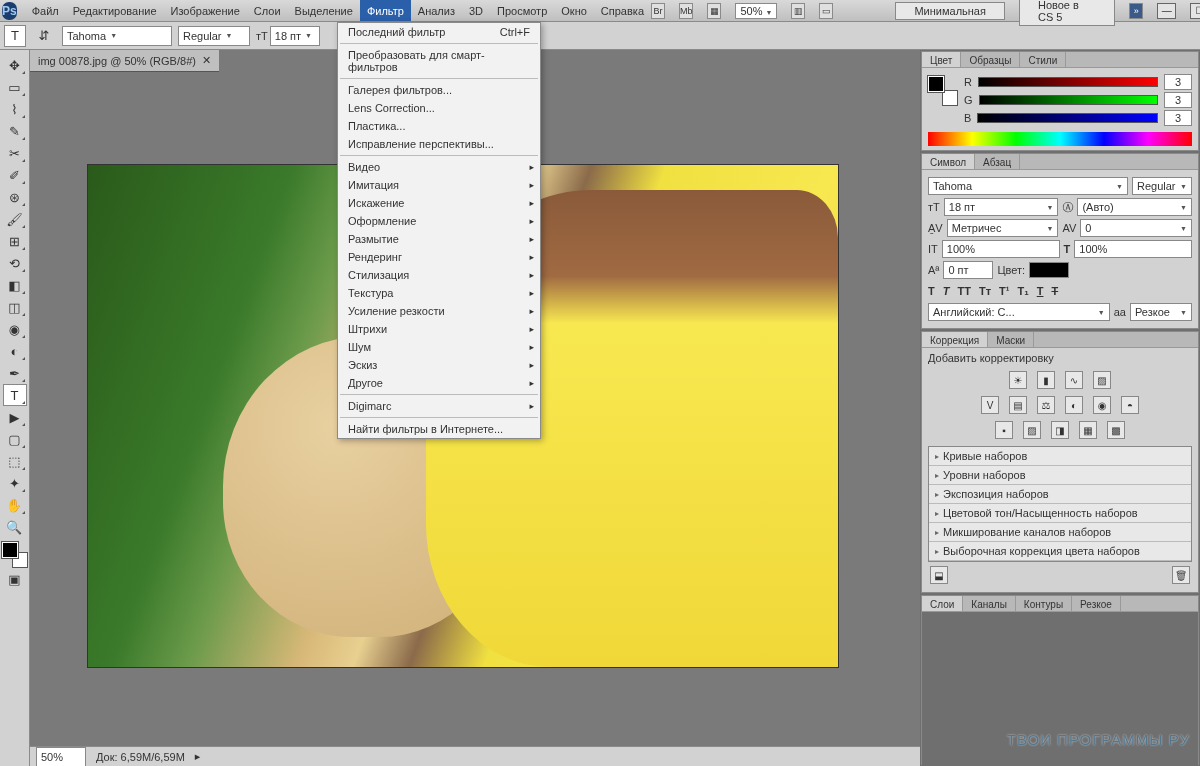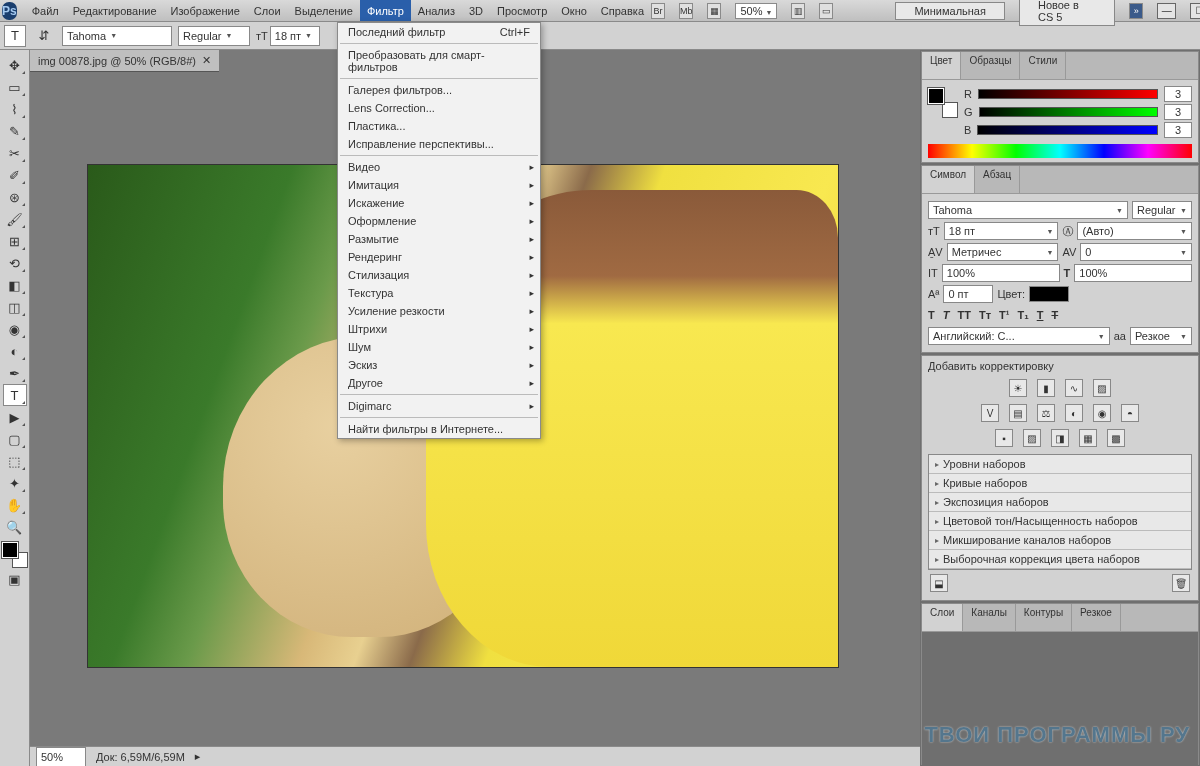--- a/index.html
+++ b/index.html
@@ -33,40 +33,40 @@
 .photo::before{content:"";position:absolute;left:18%;top:34%;width:38%;height:60%;background:radial-gradient(circle at 40% 30%,#e8d0a0,#d0b078);border-radius:50% 50% 45% 45%}
 .photo::after{content:"";position:absolute;right:0;top:5%;width:55%;height:95%;background:linear-gradient(180deg,#8a5a3a 0%,#a06a42 18%,#f8e850 28%,#f0d838 100%);border-radius:40% 10% 0 30%}
 .statusbar{position:absolute;bottom:0;left:0;right:0;height:20px;background:#d2d2d2;border-top:1px solid #8a8a8a;display:flex;align-items:center;padding:0 6px;gap:10px;font-size:10px}
 .panels{position:absolute;top:50px;right:0;width:280px;bottom:0;background:#6f6f6f;display:flex;flex-direction:column}
 .dropdown{position:absolute;top:22px;left:337px;width:204px;background:#f2f2f2;border:1px solid #8a8a8a;box-shadow:2px 2px 6px rgba(0,0,0,.3);z-index:100}
 .dd-item{padding:3px 10px;display:flex;justify-content:space-between;align-items:center;position:relative}
 .dd-item.disabled{color:#9a9a9a}
 .dd-sep{height:1px;background:#bbb;margin:2px 2px}
 .dd-sub::after{content:"▸";position:absolute;right:6px;font-size:9px}
 .panel{background:#d2d2d2;border:1px solid #8a8a8a;margin:1px}
-.panel-tabs{display:flex;background:#b8b8b8;height:28px;border-bottom:1px solid #999}
+.panel-tabs{display:flex;background:#b8b8b8;height:16px;border-bottom:1px solid #999}
 .ptab{padding:3px 8px;font-size:10px;border-right:1px solid #999}
 .ptab.active{background:#d2d2d2}
 .panel-body{padding:4px 6px;font-size:10px}
 .color-row{display:flex;align-items:center;gap:6px;margin:2px 0}
 .cslider{flex:1;height:10px;border:1px solid #555}
 .cslider.r{background:linear-gradient(90deg,#000,#f00)}
 .cslider.g{background:linear-gradient(90deg,#000,#0f0)}
 .cslider.b{background:linear-gradient(90deg,#000,#00f)}
 .cval{width:28px;border:1px solid #888;background:#fff;text-align:center;padding:1px}
 .spectrum{height:14px;background:linear-gradient(90deg,red,yellow,lime,cyan,blue,magenta,red);margin-top:4px}
 .char-row{display:flex;gap:4px;align-items:center;margin:3px 0}
 .char-field{border:1px solid #888;background:#fff;padding:2px 4px;flex:1;display:flex;justify-content:space-between;align-items:center}
 .char-icons{display:flex;gap:8px;margin-top:6px;font-size:11px;font-weight:bold}
 .adj-icons{display:flex;justify-content:center;gap:10px;margin:7px 0}
 .adj-icon{width:18px;height:18px;border:1px solid #888;background:#e8e8e8;font-size:10px;display:flex;align-items:center;justify-content:center}
 .preset-list{border:1px solid #888;background:#e8e8e8;max-height:140px;overflow:auto}
 .preset-item{padding:3px 6px;border-bottom:1px solid #bbb;display:flex;align-items:center;gap:4px}
 .preset-item::before{content:"▸";color:#666;font-size:8px}
-.watermark{position:absolute;bottom:18px;right:10px;font-size:22px;font-weight:bold;color:#4a7a9a;opacity:.7;letter-spacing:1px;text-shadow:0 0 2px #fff}
+.watermark{position:absolute;bottom:18px;right:10px;font-size:15px;font-weight:normal;color:#4a7a9a;opacity:.7;letter-spacing:1px;text-shadow:0 0 2px #fff}
 </style>
 </head>
 <body>
 
 <div class="titlebar">
   <div class="ps-logo">Ps</div>
   <div class="menu">
     <span>Файл</span>
     <span>Редактирование</span>
     <span>Изображение</span>
@@ -298,20 +298,24 @@
           </div>
         <span>aа</span>
         <div class="char-field ob-arrow" style="flex:0 0 62px">
             <span>Резкое</span>
           </div>
       </div>
     </div>
   </div>
 
   <div class="panel">
+    <div class="panel-tabs">
+      <div class="ptab active">Коррекция</div>
+      <div class="ptab">Маски</div>
+    </div>
     <div class="panel-body">
       <div>Добавить корректировку</div>
       <div class="adj-icons">
         <div class="adj-icon">☀</div>
           <div class="adj-icon">▮</div>
           <div class="adj-icon">∿</div>
           <div class="adj-icon">▨</div>
       </div>
       <div class="adj-icons">
         <div class="adj-icon">V</div>
@@ -322,22 +326,22 @@
           <div class="adj-icon">◓</div>
       </div>
       <div class="adj-icons">
         <div class="adj-icon">▪</div>
           <div class="adj-icon">▨</div>
           <div class="adj-icon">◨</div>
           <div class="adj-icon">▦</div>
           <div class="adj-icon">▩</div>
       </div>
       <div class="preset-list">
+        <div class="preset-item">Кривые наборов</div>
         <div class="preset-item">Уровни наборов</div>
-        <div class="preset-item">Кривые наборов</div>
         <div class="preset-item">Экспозиция наборов</div>
         <div class="preset-item">Цветовой тон/Насыщенность наборов</div>
         <div class="preset-item">Микширование каналов наборов</div>
         <div class="preset-item">Выборочная коррекция цвета наборов</div>
       </div>
       <div style="display:flex;justify-content:space-between;padding:4px 2px">
         <span class="adj-icon">⬓</span>
         <span class="adj-icon">🗑</span>
       </div>
     </div>

